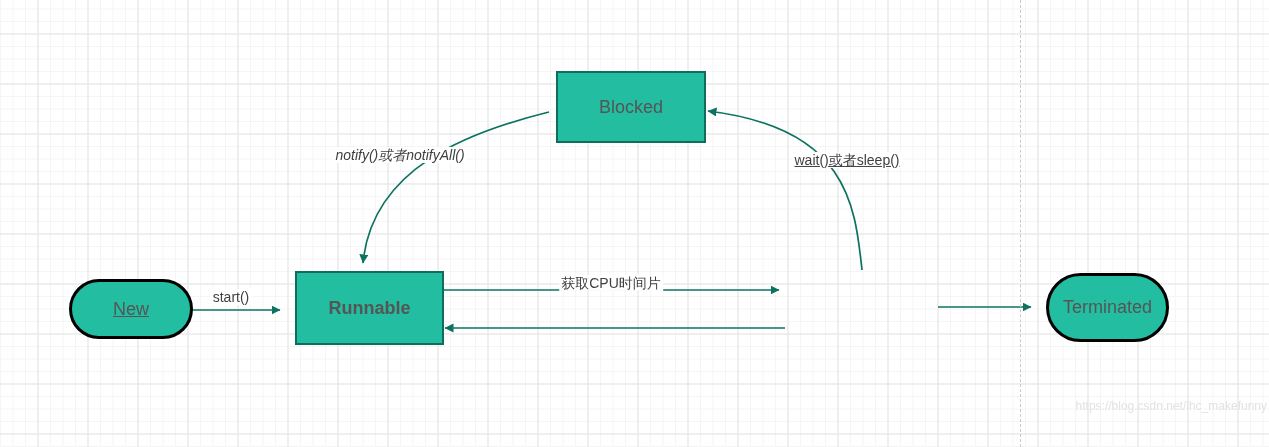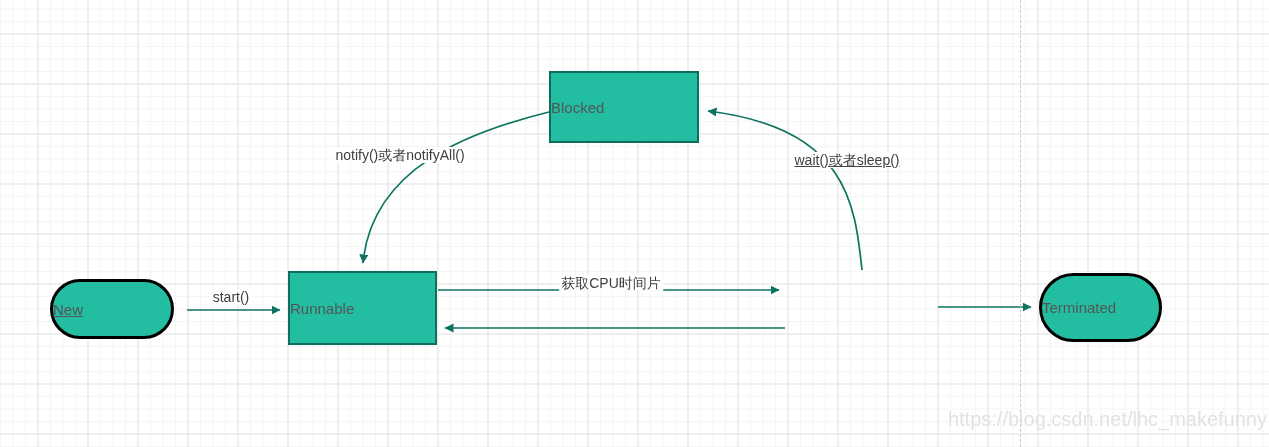--- a/index.html
+++ b/index.html
@@ -27,47 +27,48 @@
       linear-gradient(to right, var(--grid-minor) 1px, transparent 1px),
       linear-gradient(to bottom, var(--grid-minor) 1px, transparent 1px);
     background-size:50px 50px,50px 50px,12.5px 12.5px,12.5px 12.5px;
     background-position:37.5px 33.5px,37.5px 33.5px,0px 8.5px,0px 8.5px;
   }
   .edges{position:absolute;left:0;top:0;width:1269px;height:447px;}
   .edges path.edge{fill:none;stroke:var(--edge-color);stroke-width:1.7;}
   .edges marker path{fill:var(--edge-color);stroke:none;}
   .node{
     position:absolute;
-    display:flex;align-items:center;
+    display:flex;align-items:center;justify-content:center;
     background:var(--node-fill);
     color:var(--node-text);
-    font-size:15px;
+    font-size:18px;
     text-align:center;
+    margin-left:7px;
   }
   .node.box{border:2px solid var(--node-border);}
   .node.stadium{border:3px solid var(--terminal-border);border-radius:999px;}
   .edge-label{
     position:absolute;
     transform:translate(-50%,-50%);
     background:#ffffff;
     color:var(--label-text);
     font-size:14px;
     line-height:1.15;
     padding:0 2px;
     white-space:nowrap;
   }
   .page-break{
     position:absolute;
     left:1020px;top:0;height:447px;width:0;
     border-left:1px dashed var(--page-break);
   }
   .watermark{
     position:absolute;
-    right:2px;top:408px;
-    font-size:20px;
+    right:2px;top:399px;
+    font-size:12px;
     color:var(--watermark-color);
     white-space:nowrap;
   }
 </style>
 </head>
 <body>
 
 <div class="canvas">
 
   <svg class="edges" viewBox="0 0 1269 447">
@@ -81,39 +82,39 @@
     <path class="edge" d="M 785 328 H 445" marker-end="url(#arrow)"></path>
     <path class="edge" d="M 938 307 H 1031" marker-end="url(#arrow)"></path>
     <path class="edge" d="M 549 112 C 468 132, 372 168, 363 263" marker-end="url(#arrow)"></path>
     <path class="edge" d="M 862 270 C 855 205, 848 128, 708 111" marker-end="url(#arrow)"></path>
   </svg>
 
   <div class="node box" style="left:549px;top:71px;width:150px;height:72px;">
     <span>Blocked</span>
   </div>
 
-  <div class="node box" style="left:288px;top:271px;width:149px;height:74px;">
+  <div class="node box" style="left:288px;top:271px;width:149px;height:74px;font-weight:bold;">
     <span>Runnable</span>
   </div>
 
 
-  <div class="node stadium" style="left:50px;top:279px;width:124px;height:60px;text-decoration:underline;">
+  <div class="node stadium" style="left:62px;top:279px;width:124px;height:60px;text-decoration:underline;">
     <span>New</span>
   </div>
 
   <div class="node stadium" style="left:1039px;top:273px;width:123px;height:69px;">
     <span>Terminated</span>
   </div>
 
   <div class="edge-label" style="left:231px;top:297px;">start()</div>
 
   <div class="edge-label" style="left:611px;top:283px;text-align:center;">获取CPU时间片</div>
 
 
-  <div class="edge-label" style="left:400px;top:155px;">notify()或者notifyAll()</div>
+  <div class="edge-label" style="left:400px;top:155px;font-style:italic;">notify()或者notifyAll()</div>
 
   <div class="edge-label" style="left:847px;top:160px;text-decoration:underline;">wait()或者sleep()</div>
 
   <div class="page-break"></div>
 
   <div class="watermark">https://blog.csdn.net/lhc_makefunny</div>
 
 </div>
 
 </body></html>

